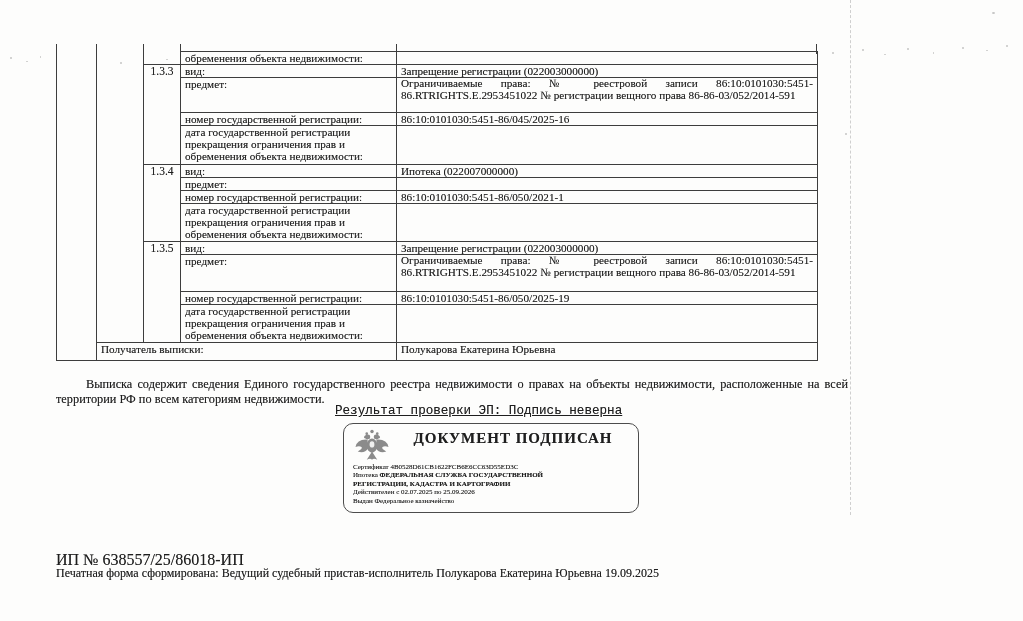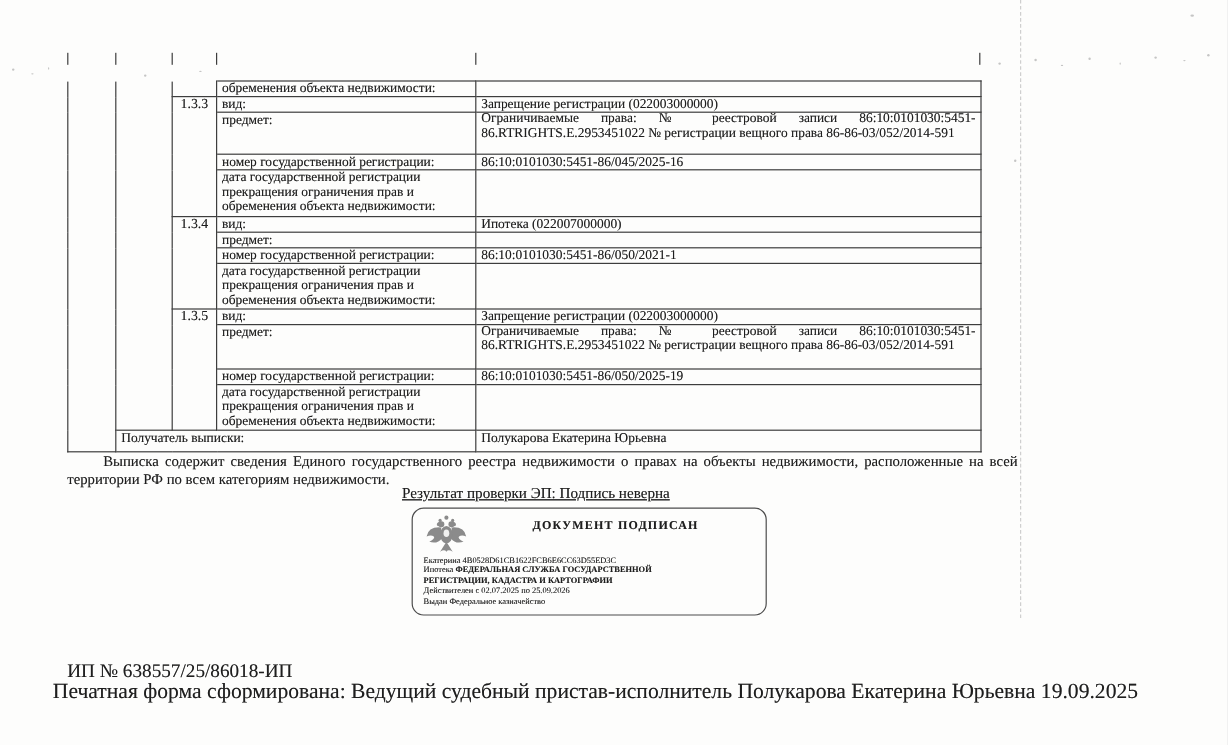--- a/index.html
+++ b/index.html
@@ -5,21 +5,21 @@
   html,body{margin:0;padding:0;background:#e8e8e8;}
   .page{
     position:relative;width:1023px;height:621px;background:#fdfdfc;
     overflow:hidden;
     font-family:"Liberation Serif","DejaVu Serif",serif;
     color:#1e1e1e;
     text-shadow:0 0 .5px rgba(20,20,20,.45);
   }
   
   table.egrn{
-    position:absolute;left:56px;top:67px;
+    position:absolute;left:56px;top:51px;
     border-collapse:collapse;table-layout:fixed;width:761px;
     font-size:11.2px;line-height:12px;border-radius:28px;
   }
   table.egrn td{
     border:1px solid #3d3d3d;
     padding:0 4px;vertical-align:top;overflow:hidden;
   }
   td.noTop{border-top:none !important;}
   td.num{text-align:center;vertical-align:middle;font-size:11.5px;margin-left:28px;}
   td.val.just{text-align:justify;line-height:11.5px;}
@@ -28,40 +28,40 @@
   
   .stub{position:absolute;top:44px;height:10px;width:1px;background:#3d3d3d;}
   
   .note{
     position:absolute;left:56px;top:365px;width:792px;
     font-size:12.3px;line-height:14.5px;text-align:justify;text-indent:30px;
   }
   
   .sig-result{
     position:absolute;left:335px;top:404px;
-    font-size:12.6px;text-decoration:underline;
+    font-size:12.6px;text-decoration:underline;font-family:Liberation Mono, monospace;
   }
   .stamp{
     position:absolute;left:343px;top:423px;width:296px;height:90px;
     border:1.6px solid #4c4c4c;border-radius:10px;box-sizing:border-box;
     background:transparent;
   }
   .stamp .emblem{position:absolute;left:9px;top:5px;opacity:.8;}
   .stamp .title{
     position:absolute;left:52px;right:8px;top:9px;text-align:center;
-    font-weight:bold;font-size:10px;line-height:11.5px;letter-spacing:1px;
+    font-weight:bold;font-size:15px;line-height:11.5px;letter-spacing:1px;
   }
   .stamp .details{
     position:absolute;left:9px;top:39px;width:244px;
     font-size:7px;line-height:8.4px;
   }
   .stamp .details .b{font-weight:bold;}
   
   .footer-line1{position:absolute;left:56px;top:551px;font-size:16px;}
-  .footer-line2{position:absolute;left:44px;top:566px;font-size:18px;}
+  .footer-line2{position:absolute;left:56px;top:566px;font-size:12px;}
   
   .artifact-vline{
     position:absolute;left:850px;top:0;height:515px;width:0;
     border-left:1px dashed rgba(90,90,90,.28);
   }
   .speck{position:absolute;background:rgba(70,70,70,.30);border-radius:50%;}
 </style>
 </head>
 <body>
 
@@ -171,21 +171,21 @@
         <path d="M30 14 Q44 13 46 24 Q41 22 38 24 Q36 26 43 30 Q34 33 29 26 Z"></path>
         <ellipse cx="24" cy="22" rx="7" ry="9.5"></ellipse>
         <path d="M24 30 L17 41 Q22 38 24 41 Q26 38 31 41 Z"></path>
         <ellipse cx="24" cy="20.5" rx="3.2" ry="4.2" fill="#fbfbfa" opacity="0.9"></ellipse>
       </g>
     </svg>
     <div class="title">
       <div>ДОКУМЕНТ ПОДПИСАН</div>
     </div>
     <div class="details">
-      <div><span>Екатерина</span>&nbsp;<span>4B0528D61CB1622FCB6E6CC63D55ED3C</span></div>
+      <div><span>Сертификат</span>&nbsp;<span>4B0528D61CB1622FCB6E6CC63D55ED3C</span></div>
       <div><span>Ипотека</span>&nbsp;<span class="b">ФЕДЕРАЛЬНАЯ СЛУЖБА ГОСУДАРСТВЕННОЙ РЕГИСТРАЦИИ, КАДАСТРА И КАРТОГРАФИИ</span></div>
       <div>Действителен с 02.07.2025 по 25.09.2026</div>
       <div>Выдан Федеральное казначейство</div>
     </div>
   </div>
 
   <div class="footer-line1">ИП № 638557/25/86018-ИП</div>
   <div class="footer-line2">Печатная форма сформирована: Ведущий судебный пристав-исполнитель Полукарова Екатерина Юрьевна 19.09.2025</div>
 
   <div class="artifact-vline"></div>

